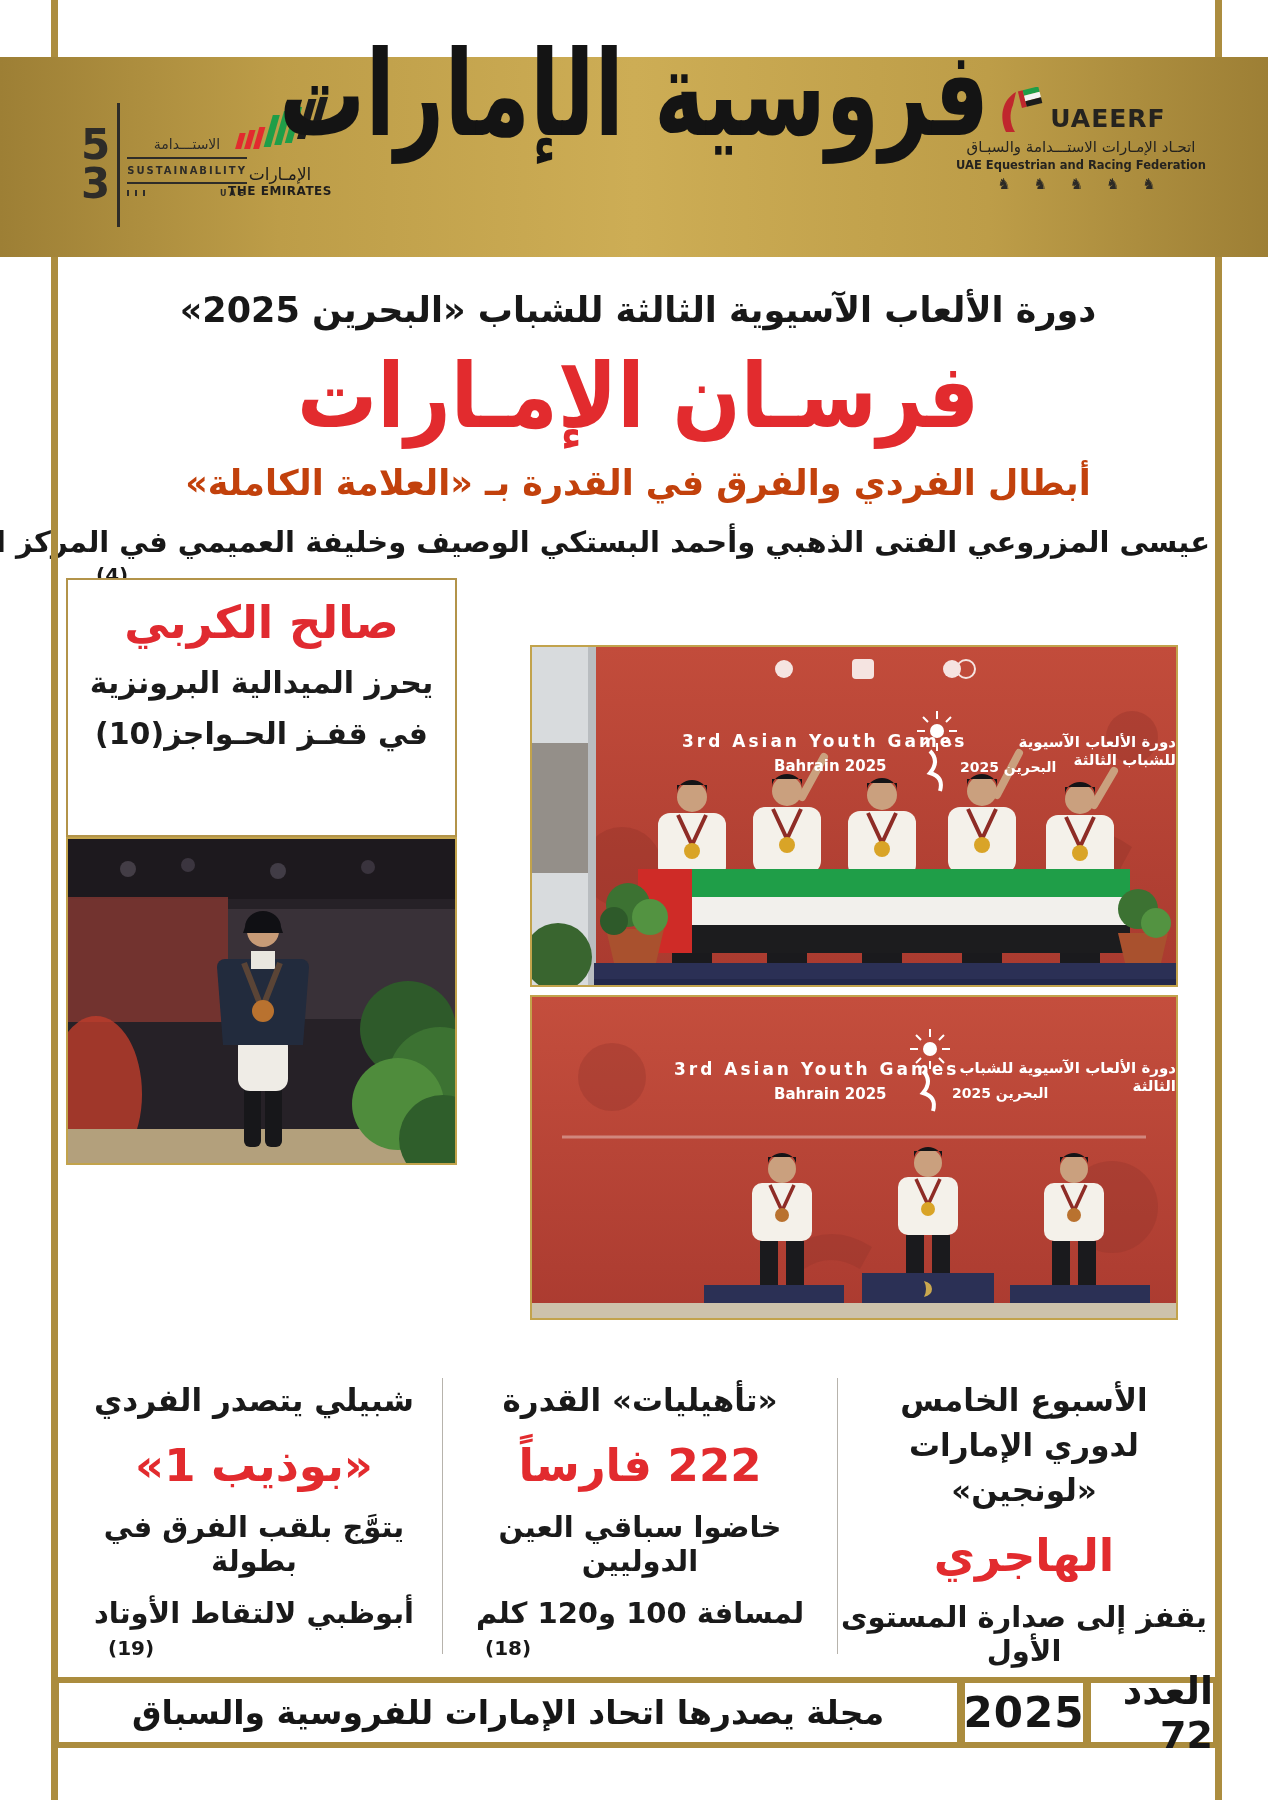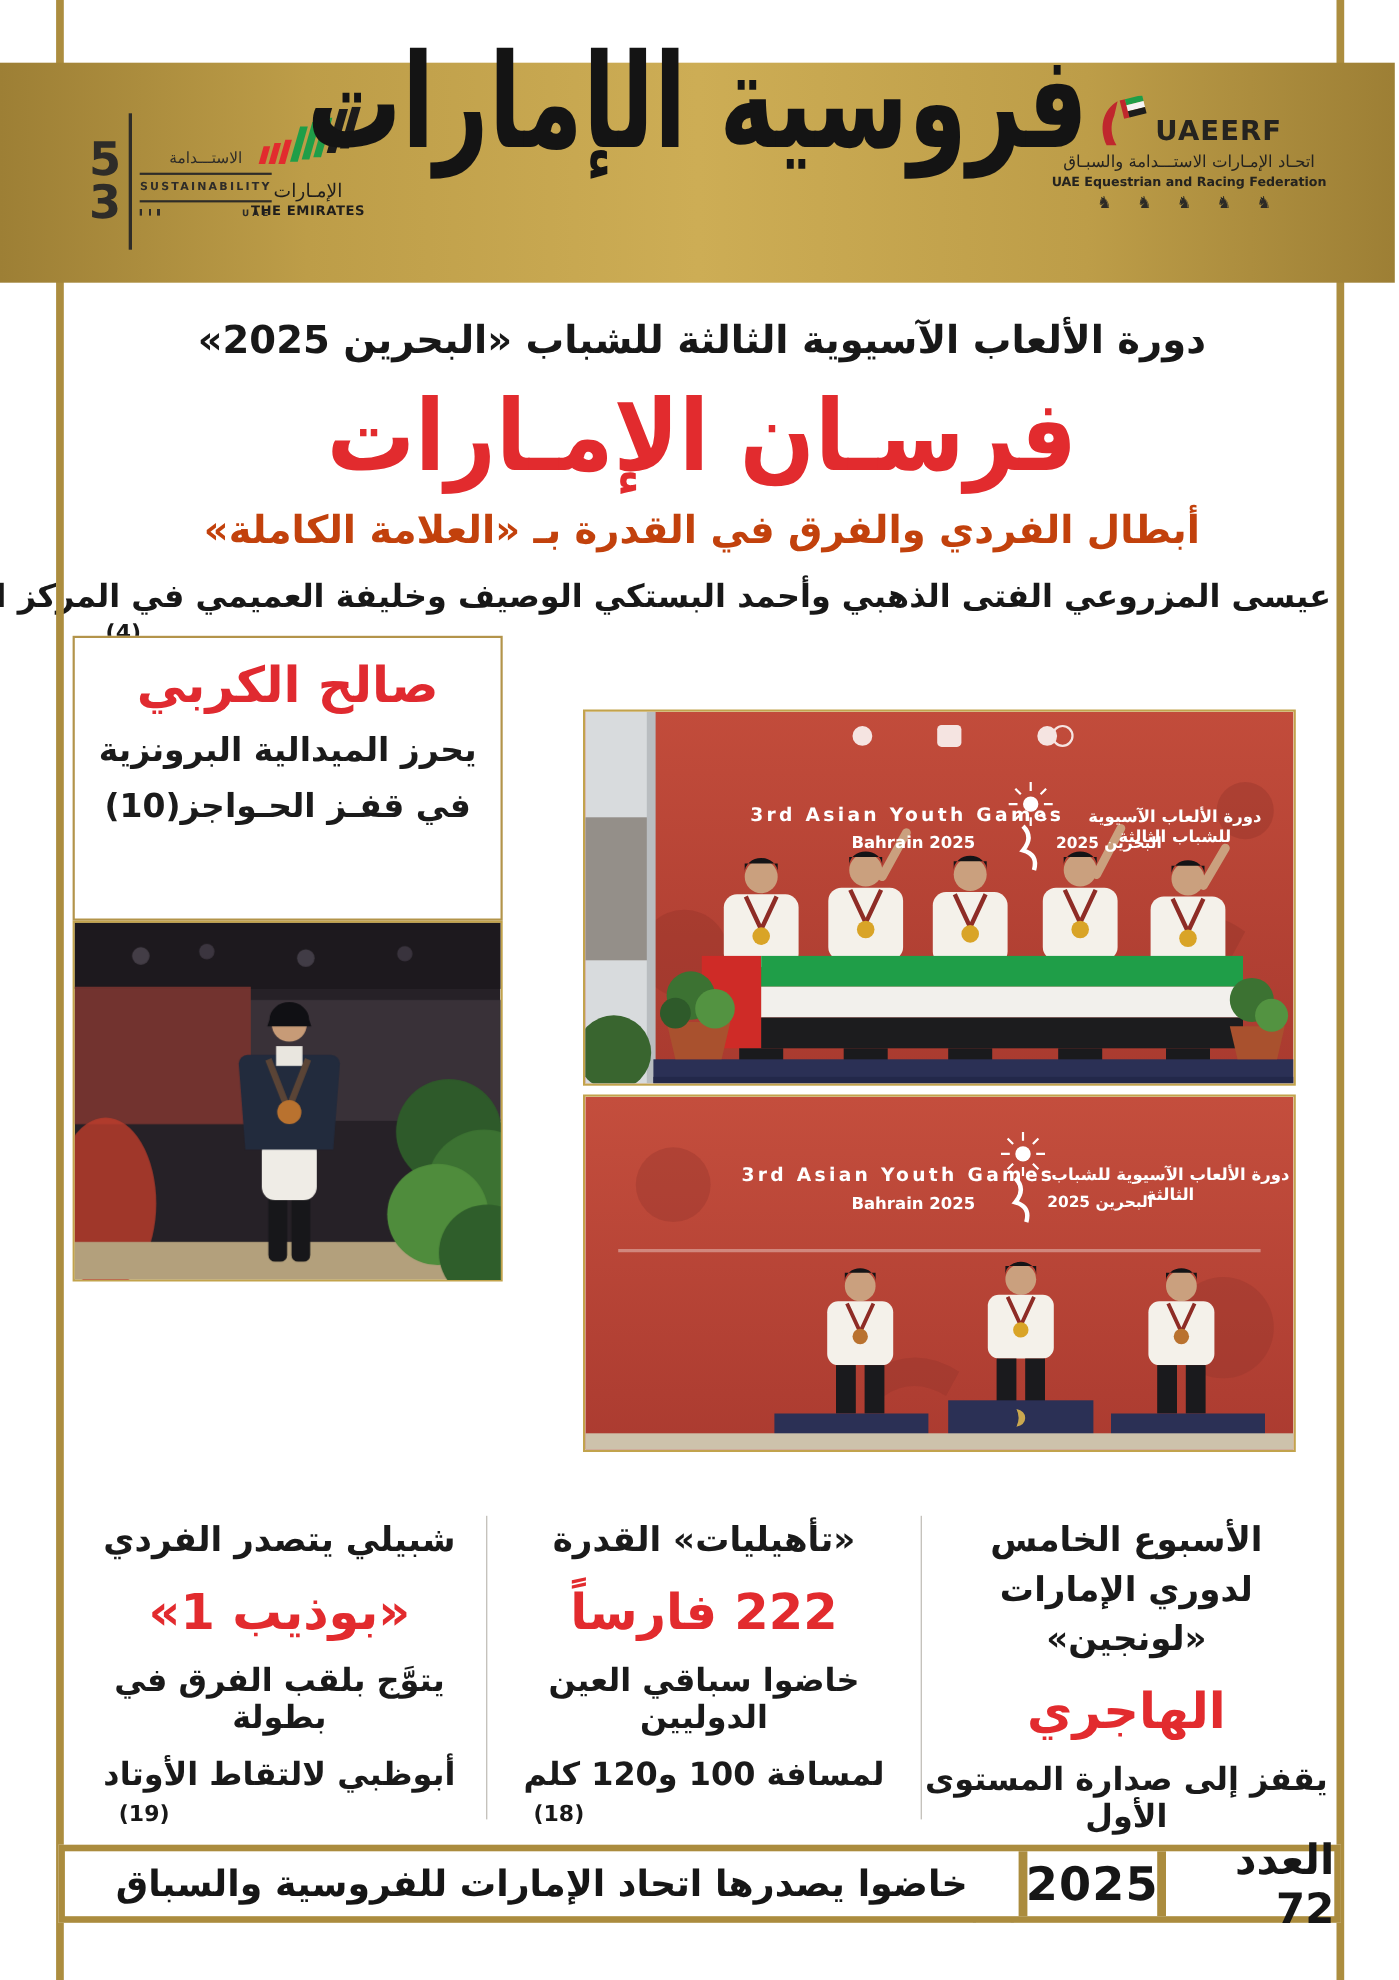--- a/index.html
+++ b/index.html
@@ -45,21 +45,21 @@
   .big-title{margin:14px 0 0;font-size:80px;font-weight:bold;color:#e22b2e;transform:scaleY(1.12);transform-origin:center top;}
   .subtitle{margin:26px 0 0;font-size:35px;font-weight:bold;color:#c2410c;}
   .deck{margin:22px 0 0;font-size:29px;font-weight:bold;color:#181818;white-space:nowrap;}
   .pref{font-size:20px;font-weight:bold;color:#181818;text-align:left;margin:4px 0 0;}
   .lead .pref{padding-left:30px;}
 
   
   .side-box{position:absolute;left:66px;top:578px;width:391px;height:259px;border:2px solid #b3944a;background:#fff;text-align:center;padding-top:16px;}
   .side-title{margin:0;font-size:45px;font-weight:bold;color:#e02a30;}
   .side-line{margin:16px 0 0;font-size:30px;font-weight:bold;color:#1b1b1b;}
-  .photo{position:absolute;border:2px solid #c2a34c;overflow:hidden;background:#b festival;text-align:center;}
+  .photo{position:absolute;border:2px solid #c2a34c;overflow:hidden;background:#b festival;}
   .photo svg{display:block;}
   .ph-rider{left:66px;top:837px;width:391px;height:328px;}
   .ph-team{left:530px;top:645px;width:648px;height:342px;}
   .ph-podium{left:530px;top:995px;width:648px;height:325px;}
   .ov{position:absolute;color:#fff;font-weight:bold;}
   .ov-en1{font-size:17px;letter-spacing:3px;}
   .ov-en2{font-size:15px;}
   .ov-ar1{font-size:15px;}
   .ov-ar2{font-size:14px;}
 
@@ -73,21 +73,21 @@
   .t-kicker{margin:0 auto;font-size:31px;font-weight:bold;color:#1a1a1a;line-height:1.45;max-width:345px;}
   .t-high{margin:16px 0 0;font-size:45px;font-weight:bold;color:#e22b2e;}
   .t-line{margin:18px 0 0;font-size:29px;font-weight:bold;color:#1a1a1a;}
   .t-col .pref{padding-left:42px;margin-top:6px;}
 
   
   .foot{position:absolute;left:53px;top:1677px;width:1166px;height:71px;border:6px solid #ab8c3e;background:#fff;display:flex;z-index:2;}
   .f-cell{display:flex;align-items:center;justify-content:center;height:100%;}
   .f-issuer{flex:1;font-size:33px;font-weight:bold;}
   .f-year{width:118px;font-size:42px;font-weight:bold;letter-spacing:1px;}
-  .f-issue{width:153px;font-size:38px;font-weight:bold;padding-left:28px;}
+  .f-issue{width:122px;font-size:38px;font-weight:bold;padding-left:28px;}
   .f-sep{width:8px;background:#ab8c3e;height:100%;}
 </style>
 </head>
 <body>
 
 <div class="page">
 
   <div class="gold-rule left"></div>
   <div class="gold-rule right"></div>
 
@@ -392,20 +392,20 @@
     <div class="t-col c3">
       <p class="t-kicker" dir="rtl">الأسبوع الخامس لدوري الإمارات «لونجين»</p>
       <p class="t-high" dir="rtl">الهاجري</p>
       <p class="t-line" dir="rtl">يقفز إلى صدارة المستوى الأول</p>
       <p class="t-line" dir="rtl">والسويدي يحقق «ثلاثية»</p>
       <p class="pref">(14)</p>
     </div>
   </section>
 
   <footer class="foot">
-    <div class="f-cell f-issuer" dir="rtl">خاضوا يصدرها اتحاد الإمارات للفروسية والسباق</div>
+    <div class="f-cell f-issuer" dir="rtl">مجلة يصدرها اتحاد الإمارات للفروسية والسباق</div>
     <div class="f-sep"></div>
     <div class="f-cell f-year">2025</div>
     <div class="f-sep"></div>
     <div class="f-cell f-issue" dir="rtl">العدد 72</div>
   </footer>
 
 </div>
 
 </body></html>

